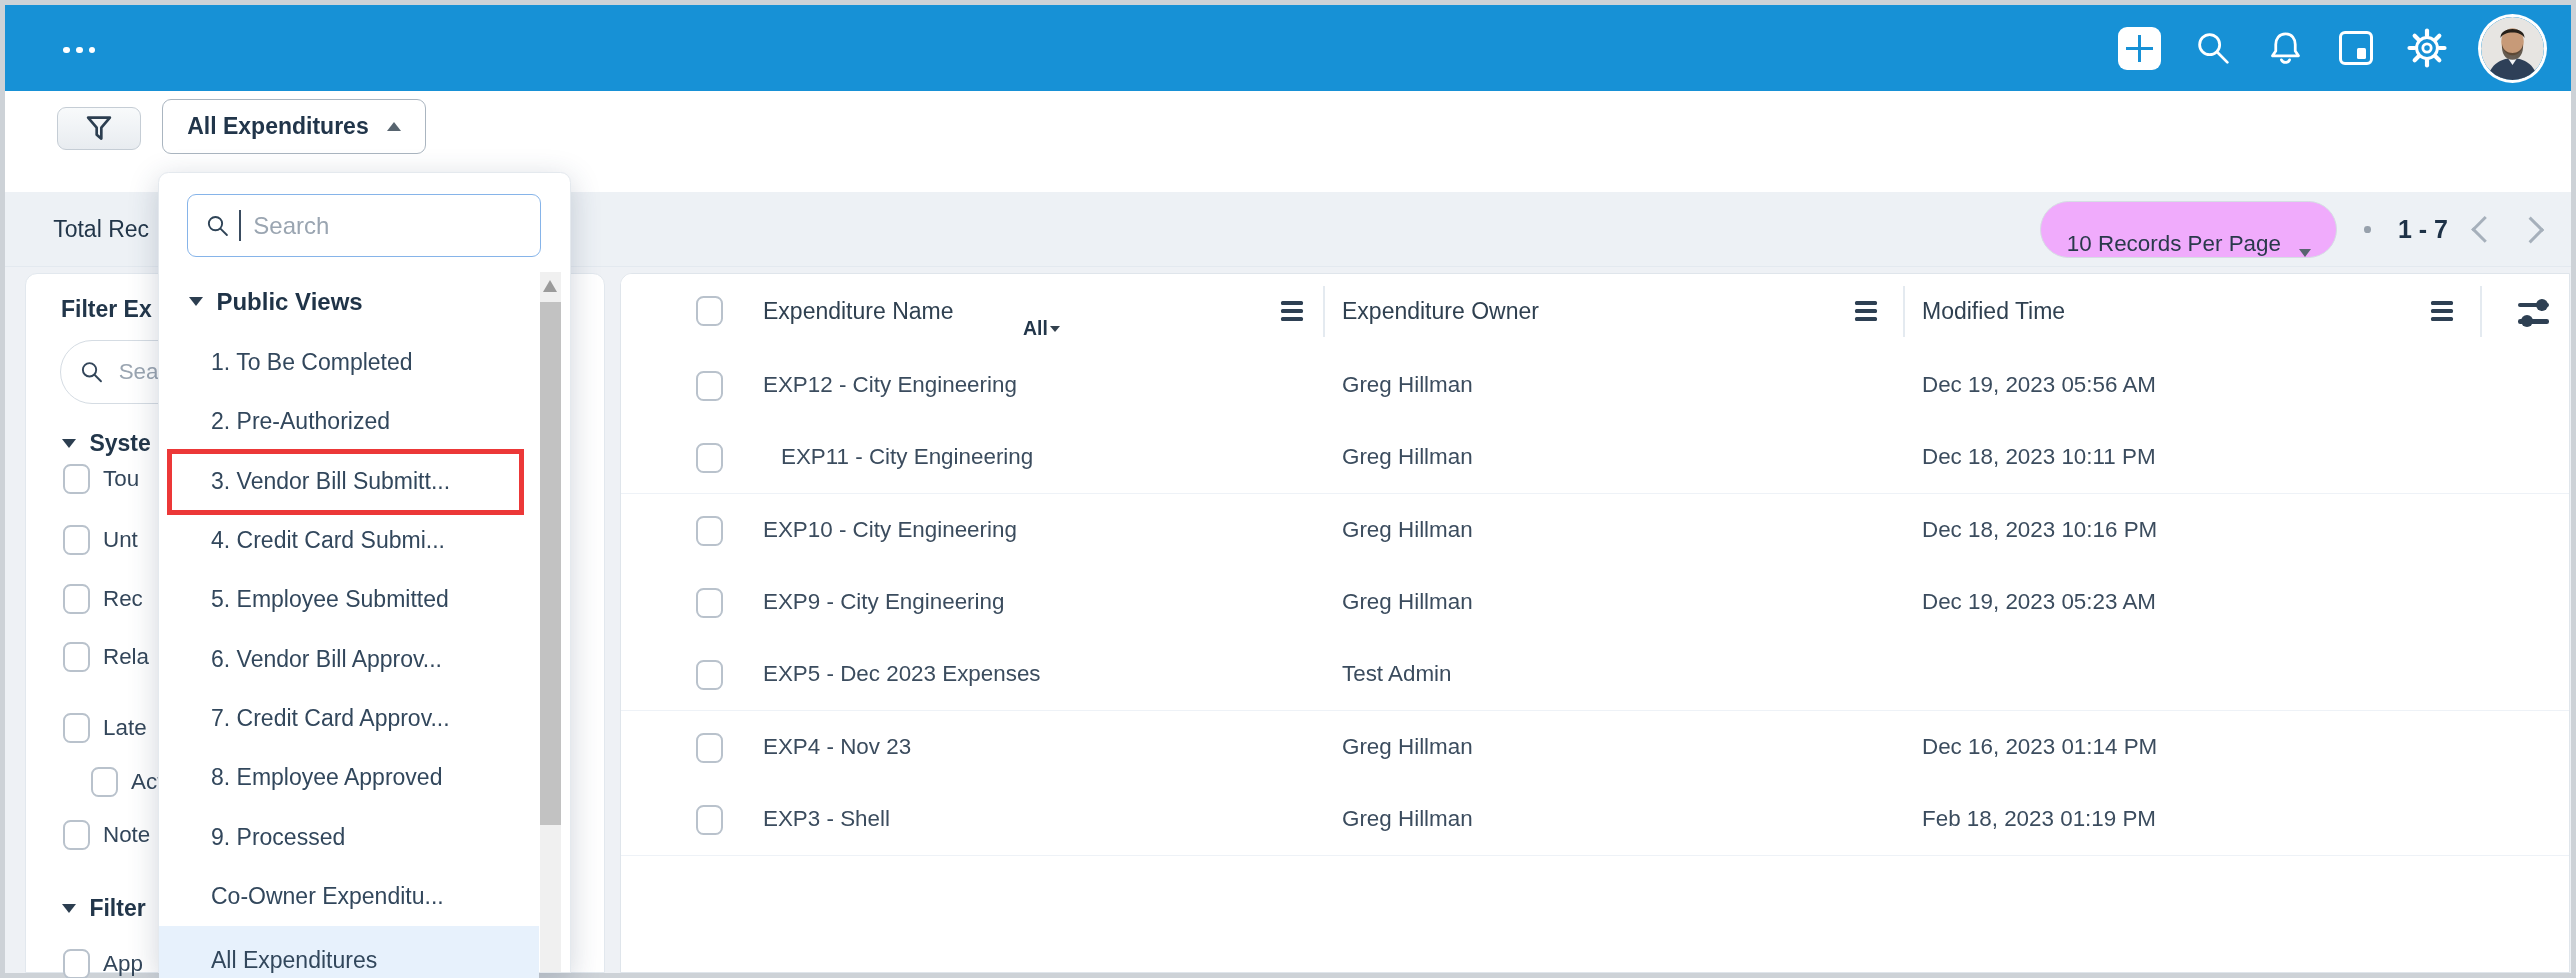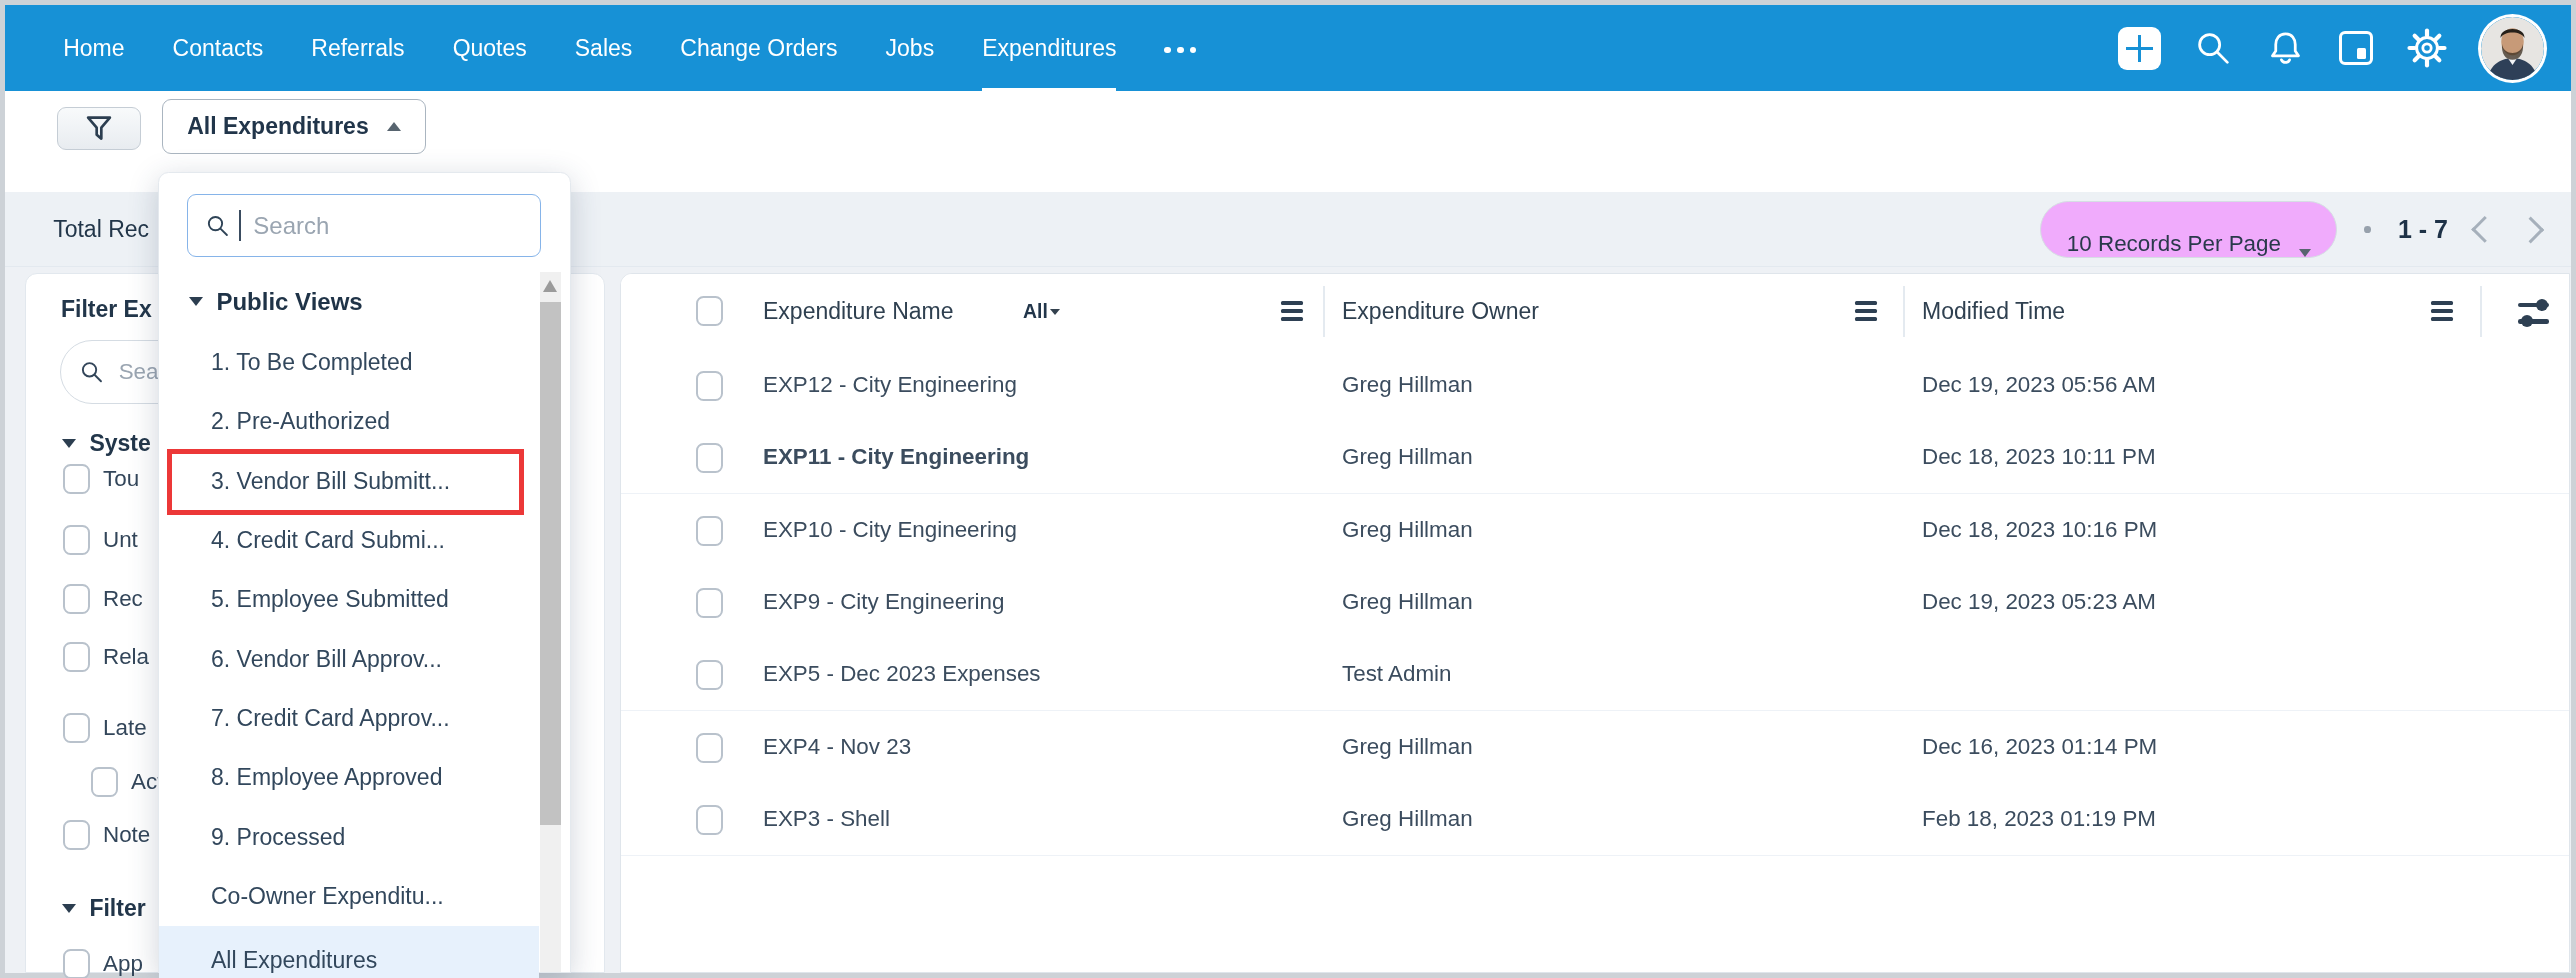--- a/index.html
+++ b/index.html
@@ -79,21 +79,21 @@
           border-top:9px solid #2c3e50;flex:none;}
   .cb-row{position:absolute;left:37px;display:flex;align-items:center;gap:13px;height:34px;}
   .cbox{width:27px;height:30px;border:2.2px solid #b9c2cc;border-radius:7.5px;background:#fff;box-sizing:border-box;flex:none;}
   .cb-row span{font-size:22.4px;color:#33465a;white-space:nowrap;}
 
   
   .tablecard{position:absolute;left:620px;right:6px;top:273px;bottom:5.2px;background:#fff;
              border:0.7px solid #dfe5eb;border-radius:12px 0 0 0;box-sizing:border-box;overflow:hidden;}
   .thead{position:absolute;left:0;right:0;top:0;height:75px;border-bottom:2.2px solid #d9e3ec;background:#fff;}
   .th-label{position:absolute;top:0;height:75px;display:flex;align-items:center;font-size:23px;color:#2f4050;}
-  .th-all{position:absolute;left:402px;top:0;height:75px;display:flex;align-items:center;gap:2px;
+  .th-all{position:absolute;left:402px;top:17px;height:75px;display:flex;align-items:center;gap:2px;
           font-size:19.4px;font-weight:bold;color:#22364a;}
   .th-all .caret-dn{border-left-width:5.2px;border-right-width:5.2px;border-top-width:6.7px;border-top-color:#33414e;}
   .hamb{position:absolute;top:27px;width:22.4px;display:flex;flex-direction:column;gap:4.5px;}
   .hamb i{height:3.7px;background:#2e4053;border-radius:1.5px;}
   .vdiv{position:absolute;top:12px;height:51px;width:1.5px;background:#e4eaf0;}
   .sliders{position:absolute;left:1897px;top:21px;width:34px;}
   .sliders .row{position:relative;height:4.5px;background:#2e4053;border-radius:2.2px;width:31px;margin:7.5px 0 12px;}
   .sliders .row .knob{position:absolute;top:-3.7px;width:12px;height:12px;border-radius:50%;background:#2e4053;}
   .trow{position:absolute;left:0;right:0;height:72px;border-bottom:1.5px solid #eef2f7;background:#fff;}
   .trow .cbox{position:absolute;left:75px;top:21.7px;}
@@ -119,30 +119,20 @@
   .dd-scroll .up{position:absolute;left:3px;top:7.5px;width:0;height:0;border-left:7.5px solid transparent;
                  border-right:7.5px solid transparent;border-bottom:12px solid #9b9b9b;}
   .dd-scroll .thumb{position:absolute;left:0;top:30px;width:21px;height:523px;background:#c2c2c2;}
 </style>
 </head>
 <body>
 
 <div class="frame"></div>
 
 <div class="topnav">
-  <div id="navItems" style="display:flex;align-items:stretch;">
-      <div class="nav-item">Home</div>
-      <div class="nav-item">Contacts</div>
-      <div class="nav-item">Referrals</div>
-      <div class="nav-item">Quotes</div>
-      <div class="nav-item">Sales</div>
-      <div class="nav-item">Change Orders</div>
-      <div class="nav-item">Jobs</div>
-      <div class="nav-item active">Expenditures</div>
-    </div>
   <div class="nav-more">
     <i></i>
       <i></i>
       <i></i>
   </div>
   <div class="top-icons">
     <div class="add-btn">
       <i class="h"></i>
         <i class="v"></i>
     </div>
@@ -328,21 +318,21 @@
   </div>
   <div id="tbody">
       <div class="trow" style="top: 75px;">
         <span class="cbox"></span>
         <div class="cell" style="left: 142px;">EXP12 - City Engineering</div>
         <div class="cell" style="left: 721px;">Greg Hillman</div>
         <div class="cell" style="left: 1301px;">Dec 19, 2023 05:56 AM</div>
       </div>
       <div class="trow" style="top: 147px;">
         <span class="cbox"></span>
-        <div class="cell" style="left: 142px; font-weight: bold;">EXP11 - City Engineering</div>
+        <div class="cell" style="left: 160px;">EXP11 - City Engineering</div>
         <div class="cell" style="left: 721px;">Greg Hillman</div>
         <div class="cell" style="left: 1301px;">Dec 18, 2023 10:11 PM</div>
       </div>
       <div class="trow" style="top: 220px;">
         <span class="cbox"></span>
         <div class="cell" style="left: 142px;">EXP10 - City Engineering</div>
         <div class="cell" style="left: 721px;">Greg Hillman</div>
         <div class="cell" style="left: 1301px;">Dec 18, 2023 10:16 PM</div>
       </div>
       <div class="trow" style="top: 292px;">

